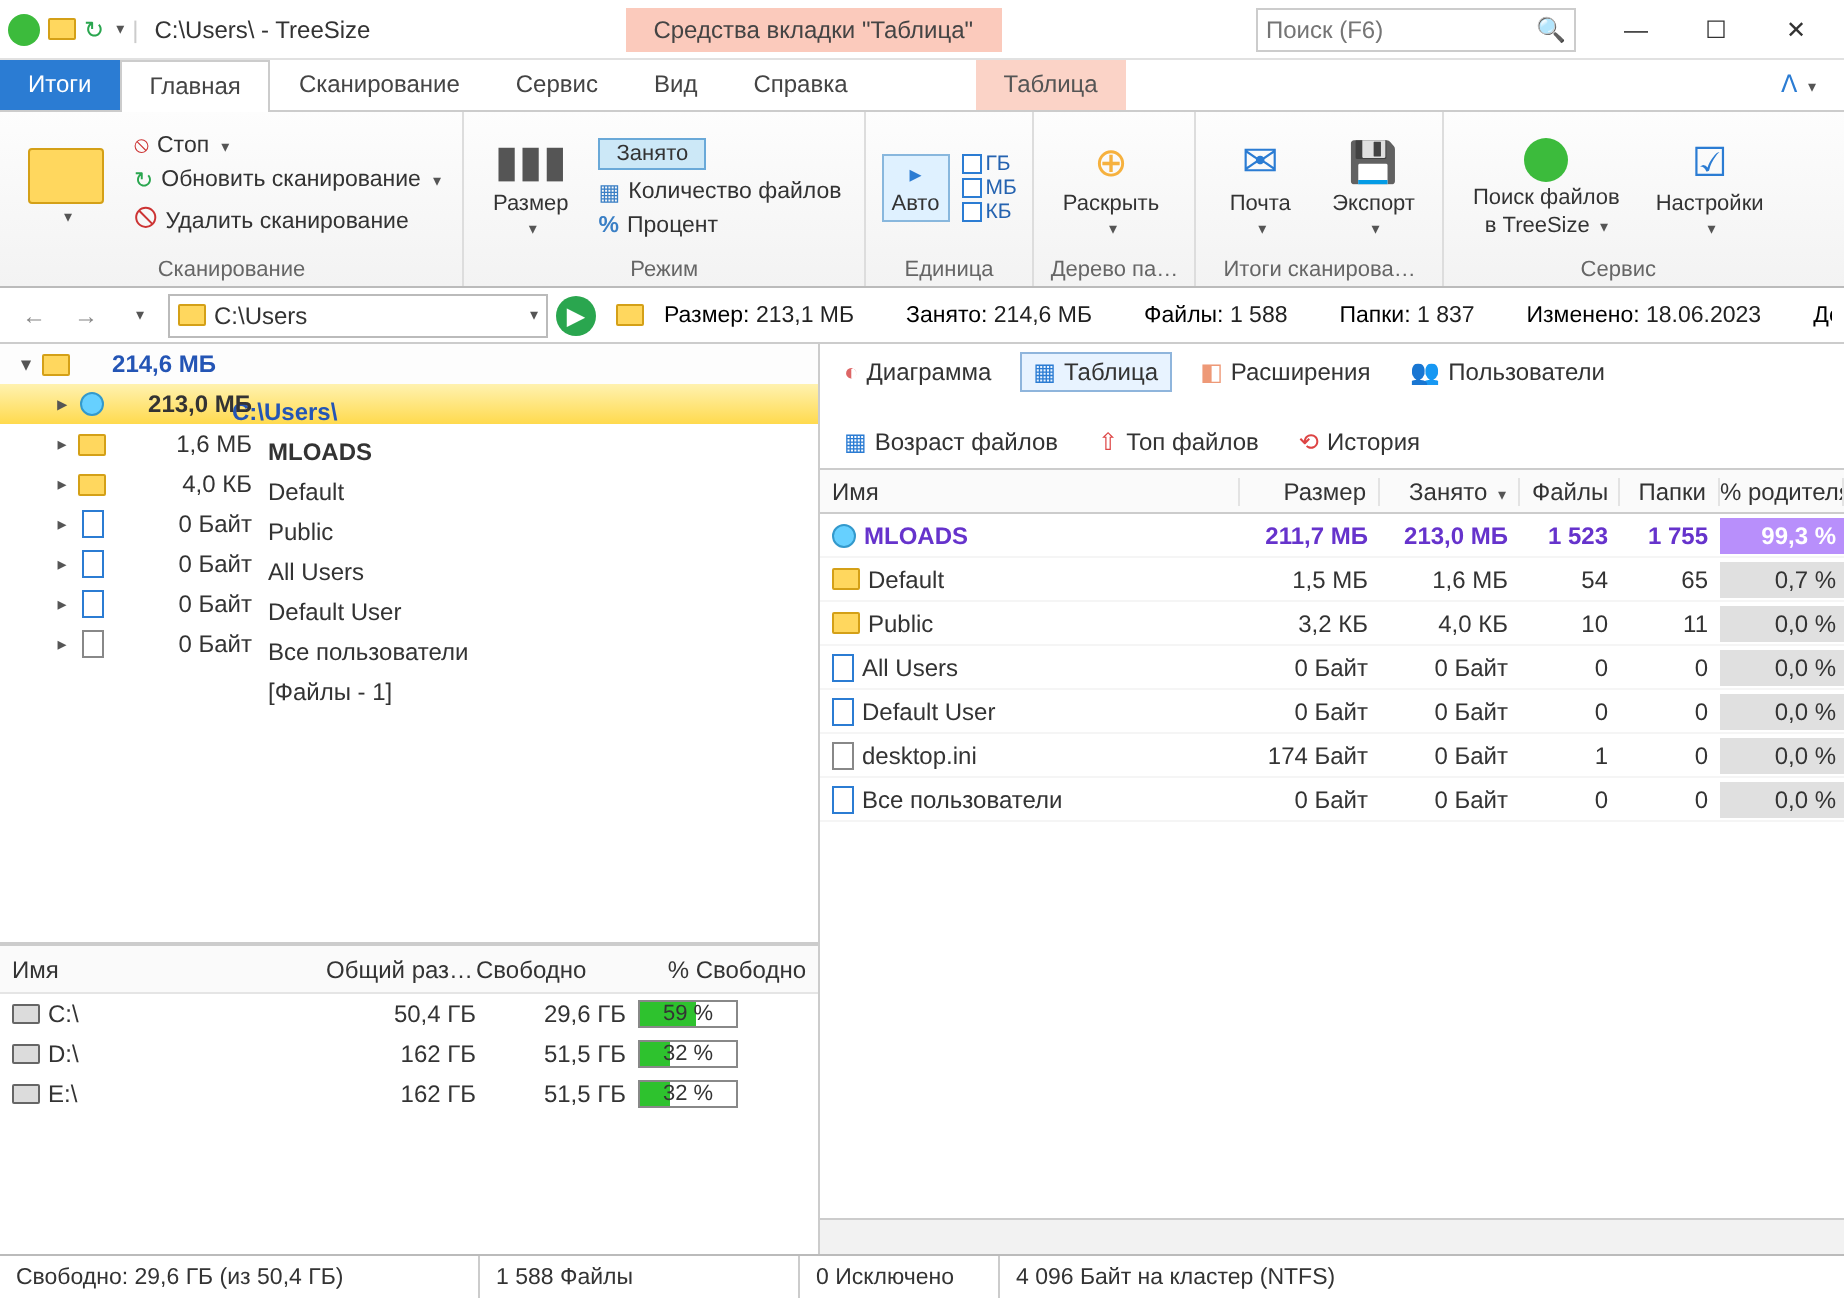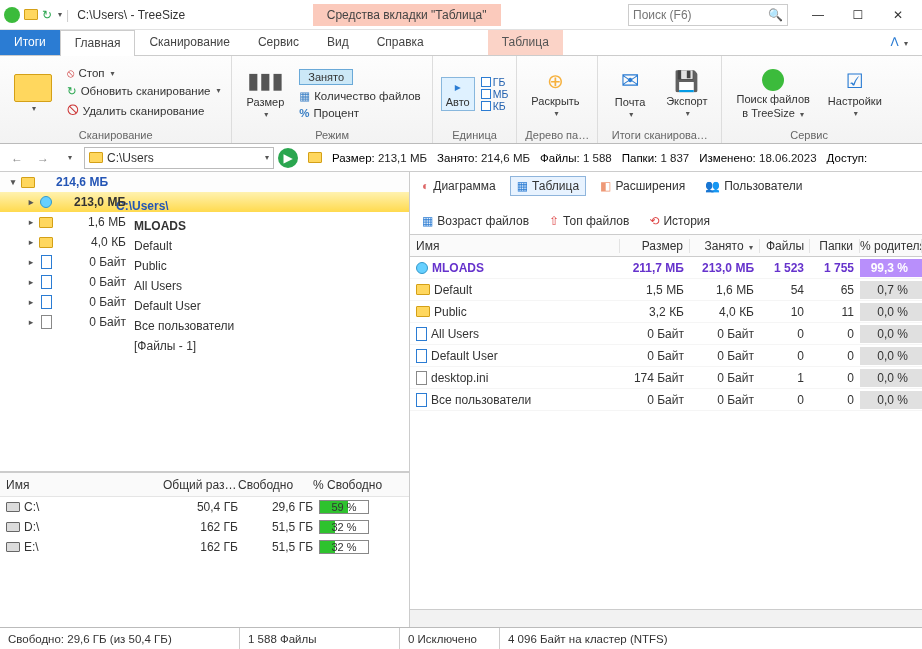--- a/index.html
+++ b/index.html
@@ -36,21 +36,21 @@
 .ribbon .chip { border: 1px solid #bbb; background: #f6f6f6; padding: 1px 8px; font-size: 11px; }
 .ribbon .chip.sel { background: #cce8f7; border-color: #6aa9d8; }
 .ribbon .autobox { border: 1px solid #88b7dd; background: #dff1ff; padding: 2px 4px; display: flex; flex-direction: column; align-items: center; gap: 2px; }
 .ribbon .unitrow { display: flex; gap: 2px; align-items: center; font-size: 10.5px; color: #2563b0; }
 
 
 .navbar { height: 28px; border-bottom: 1px solid #ccc; display: flex; align-items: center; gap: 4px; padding: 0 6px; font-size: 12px; }
 .navbar .navbtn { width: 22px; height: 22px; display: flex; align-items: center; justify-content: center; color: #888; }
 .navbar .pathbox { flex: 0 0 190px; border: 1px solid #bbb; height: 22px; display: flex; align-items: center; padding: 0 4px; background: #fff; }
 .navbar .go { width: 20px; height: 20px; background: #2aa64f; border-radius: 50%; display: flex; align-items: center; justify-content: center; color: #fff; }
-.navbar .stats { display: flex; gap: 10px; margin-left: 6px; font-size: 11.5px; color: #222; flex: 1; white-space: nowrap; overflow: hidden; }
+.navbar .stats { display: flex; gap: 26px; margin-left: 6px; font-size: 11.5px; color: #222; flex: 1; white-space: nowrap; overflow: hidden; }
 .navbar .stats b { font-weight: normal; color: #000; }
 
 
 .main { flex: 1; display: flex; min-height: 0; }
 .left { width: 410px; display: flex; flex-direction: column; border-right: 1px solid #ccc; min-height: 0; }
 .right { flex: 1; display: flex; flex-direction: column; min-height: 0; }
 
 
 .tree { flex: 1; overflow: auto; border-bottom: 1px solid #ccc; }
 .tree-row { display: flex; align-items: center; height: 20px; font-size: 12px; }
@@ -61,21 +61,21 @@
 .tree-row.sel { background: linear-gradient(#fff2b0, #ffda4e); font-weight: bold; }
 .tree-row .icon { width: 16px; height: 16px; margin-right: 4px; display: inline-flex; align-items: center; justify-content: center; }
 .pad1 { margin-left: 6px; }
 .pad2 { margin-left: 24px; }
 
 
 .drives { height: 155px; border-top: 1px solid #ccc; display: flex; flex-direction: column; }
 .drives .hdr { display: flex; font-size: 12px; height: 24px; align-items: center; padding: 0 6px; border-bottom: 1px solid #e5e5e5; background: #fafafa; }
 .drives .dh-name { flex: 1; }
 .drives .dh-cell { width: 75px; text-align: left; }
-.drives .dh-pct { width: 90px; text-align: left; }
+.drives .dh-pct { width: 90px; text-align: right; }
 .drive-row { display: flex; align-items: center; height: 20px; padding: 0 6px; font-size: 12px; }
 .drive-row .dn { flex: 1; display: flex; align-items: center; gap: 4px; }
 .drive-row .dc { width: 75px; text-align: right; }
 .drive-row .dp { width: 90px; display: flex; align-items: center; gap: 4px; padding-left: 6px; }
 .bar { width: 50px; height: 14px; border: 1px solid #888; position: relative; background: #fff; }
 .bar .fill { position: absolute; top: 0; left: 0; bottom: 0; background: #2ec22e; }
 .bar .txt { position: absolute; width: 100%; text-align: center; font-size: 11px; }
 
 
 .rtabs { display: flex; gap: 8px; padding: 4px 6px; border-bottom: 1px solid #ccc; align-items: center; flex-wrap: wrap; }
@@ -85,21 +85,21 @@
 
 .tbl-wrap { flex: 1; overflow: auto; }
 .tbl-hdr { display: flex; height: 22px; align-items: center; border-bottom: 1px solid #ccc; background: #fafafa; font-size: 12px; }
 .tbl-hdr .c { border-right: 1px solid #e3e3e3; padding: 0 6px; overflow: hidden; white-space: nowrap; }
 .tbl-row { display: flex; height: 22px; align-items: center; font-size: 12px; border-bottom: 1px solid #f5f5f5; }
 .tbl-row .c { padding: 0 6px; overflow: hidden; white-space: nowrap; }
 .c-name { flex: 1; display: flex; align-items: center; gap: 4px; }
 .c-size, .c-alloc { width: 70px; text-align: right; }
 .c-files, .c-dirs { width: 50px; text-align: right; }
 .c-pct { width: 62px; text-align: right; padding: 0 !important; }
-.pctcell { width: 100%; height: 18px; display: flex; align-items: center; justify-content: flex-end; padding: 0 14px; background: #e0e0e0; }
+.pctcell { width: 100%; height: 18px; display: flex; align-items: center; justify-content: flex-end; padding: 0 4px; background: #e0e0e0; }
 .row-main .c { color: #6633cc; font-weight: bold; }
 .row-main .pctcell { background: #b88ffb; color: #fff; }
 
 .hscroll { height: 18px; border-top: 1px solid #ccc; background: #f2f2f2; }
 
 
 .status { height: 22px; border-top: 1px solid #bbb; display: flex; align-items: center; font-size: 11.5px; }
 .status .seg { border-right: 1px solid #ccc; padding: 0 8px; height: 100%; display: flex; align-items: center; }
 
 

